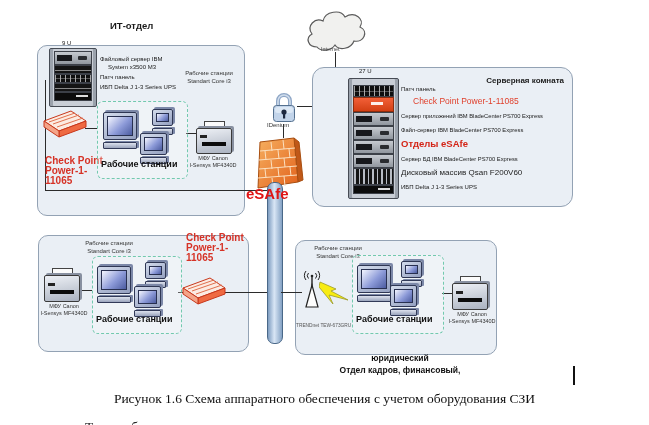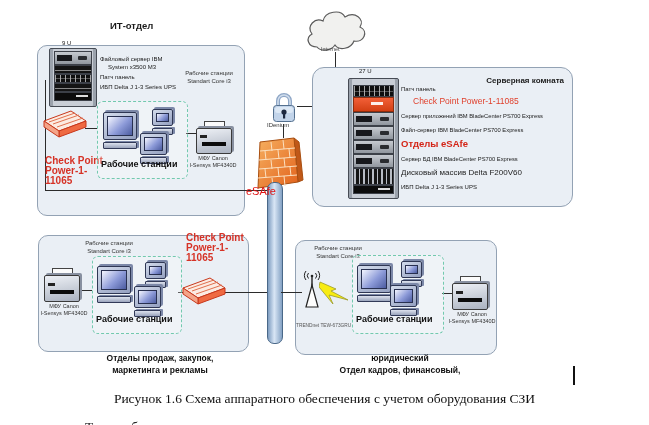--- a/index.html
+++ b/index.html
@@ -166,21 +166,21 @@
         <linearGradient id="fwg" x1="0" y1="0" x2="1" y2="1">
       <stop offset="0" stop-color="#f6b060"></stop>
           <stop offset="1" stop-color="#e2621c"></stop>
         </linearGradient>
       </defs>
     <polygon points="43,3 48,7 52,45 47,47" fill="#c05818" stroke="#a84e10"></polygon>
     <polygon points="9,7 43,3 47,47 7,53" fill="url(#fwg)" stroke="#a84e10"></polygon>
     <path d="M9,16 L44,13 M8,25 L45,22 M8,34 L46,31 M7,43 L46,40" stroke="#fbe0c0" stroke-width="1" fill="none"></path>
     <path d="M20,7 L21,16 M32,5 L33,14 M14,16 L15,25 M27,15 L28,24 M38,14 L39,23 M20,25 L21,34 M33,23 L34,32 M14,34 L15,43 M27,33 L28,42 M39,32 L40,41 M21,43 L22,52 M33,41 L34,51" stroke="#fbe0c0" stroke-width="1" fill="none"></path>
   </svg>
-  <div class="t" style="left:246px;top:185px;font-weight:normal;font-size:11px;color:#e01414;z-index:5;">eSAfe</div>
+  <div class="t" style="left:246px;top:185px;font-weight:bold;font-size:15px;color:#e01414;z-index:5;">eSAfe</div>
 
   <div class="pipe"></div>
 
   <div class="grpbox" style="left:312px;top:67px;width:259px;height:138px;border-radius:12px;"></div>
   <div class="t" style="left:452px;top:76px;width:112px;font-weight:bold;font-size:8px;text-align:right;">Серверная комната</div>
 
   <div class="t" style="left:359px;top:68px;font-size:6px;">27 U</div>
   <div class="rackframe" style="left:348px;top:78px;width:49px;height:119px;">
     <div class="u u-patch" style="top:6px;height:10px;"></div>
     <div class="u u-cp" style="top:18px;height:13px;">
@@ -207,21 +207,21 @@
         <span class="mk"></span>
       </div>
   </div>
 
   <div class="t" style="left:401px;top:86px;font-size:6px;">Патч панель</div>
   <div class="t" style="left:401px;top:96px;font-size:8.5px;color:#e0402c;margin-left:12px;">Check Point Power-1-11085</div>
   <div class="t" style="left:401px;top:113px;font-size:5.8px;">Сервер приложений IBM BladeCenter PS700 Express</div>
   <div class="t" style="left:401px;top:127px;font-size:5.8px;">Файл-сервер IBM BladeCenter PS700 Express</div>
   <div class="t" style="left:401px;top:138px;font-size:9.5px;font-weight:bold;color:#d42416;">Отделы eSAfe</div>
   <div class="t" style="left:401px;top:156px;font-size:5.8px;">Сервер БД  IBM BladeCenter PS700 Express</div>
-  <div class="t" style="left:401px;top:168px;font-size:8px;color:#222;">Дисковый массив Delta F200V60</div>
+  <div class="t" style="left:401px;top:168px;font-size:8px;color:#222;">Дисковый массив Qsan F200V60</div>
   <div class="t" style="left:401px;top:184px;font-size:6px;">ИБП Delta J 1-3 Series UPS</div>
 
   <div class="grpbox" style="left:38px;top:235px;width:209px;height:115px;"></div>
 
   <div class="spec" style="position:absolute;left:74px;top:239px;width:70px;">
     <div>Рабочие станции</div>
     <div>Standart Core i3</div>
   </div>
   <div class="redlbl" style="position:absolute;left:186px;top:233px;width:60px;">
     <div>Check Point</div>
@@ -266,24 +266,20 @@
   </div>
   <div class="t wslbl" style="left:96px;top:314px;">Рабочие станции</div>
 
   <svg class="abs" style="left:180px;top:275px;" width="48" height="34">
     <polygon points="3,13 30,3 45,13 18,23" fill="#fcebe2" stroke="#c8371b" stroke-width="1"></polygon>
     <path d="M8,14 L34,5 M12,16 L38,7 M16,19 L42,10" stroke="#e0704e" stroke-width="1" fill="none"></path>
     <polygon points="18,23 45,13 45,19 18,29" fill="#ef6a42" stroke="#c8371b" stroke-width="1"></polygon>
     <polygon points="3,13 18,23 18,29 3,19" fill="#f4a488" stroke="#c8371b" stroke-width="1"></polygon>
   </svg>
 
-  <div class="cap" style="position:absolute;left:75px;top:352px;width:170px;">
-    <div>Отделы продаж, закупок,</div>
-    <div>маркетинга и рекламы</div>
-  </div>
 
   <div class="grpbox" style="left:295px;top:240px;width:200px;height:113px;"></div>
 
   <div class="spec" style="position:absolute;left:303px;top:244px;width:70px;">
     <div>Рабочие станции</div>
     <div>Standart Core i3</div>
   </div>
 
   <div class="ln" style="left:281px;top:292px;width:21px;height:1px;"></div>
   <div class="ln" style="left:442px;top:293px;width:10px;height:1px;"></div>

